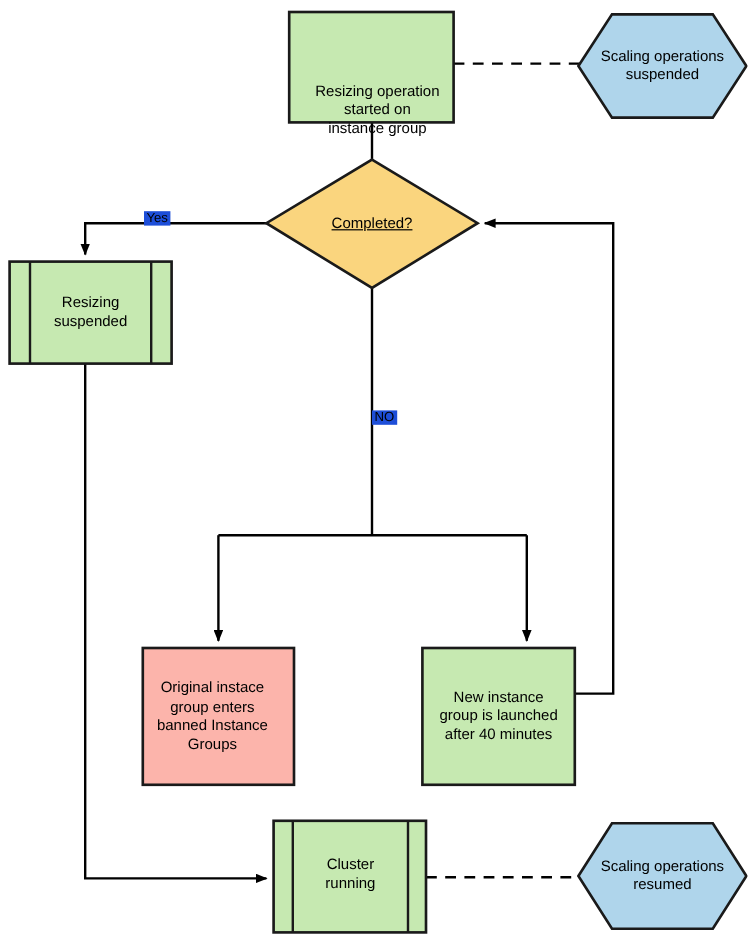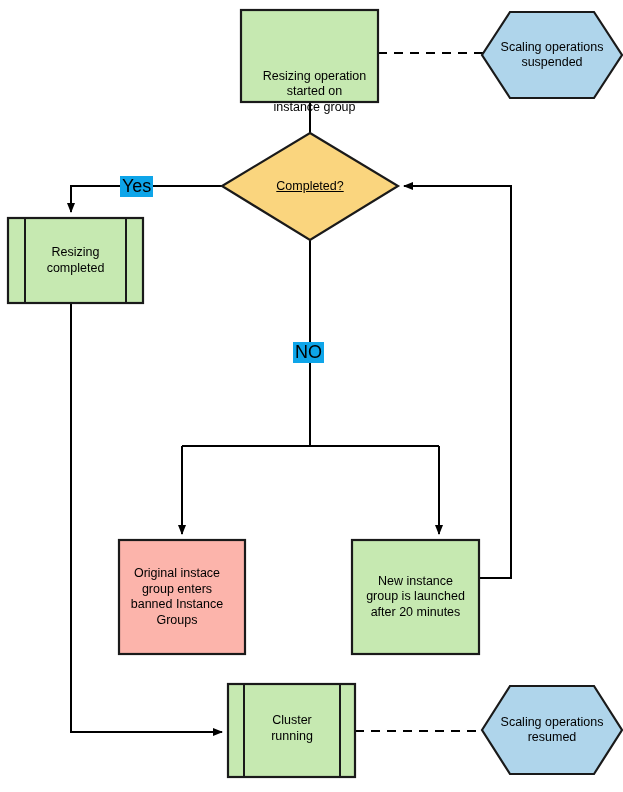--- a/index.html
+++ b/index.html
@@ -30,23 +30,23 @@
     font-family: "Liberation Sans", sans-serif;
     font-size: 12.5px;
     line-height: 15.5px;
     color: #000000;
     white-space: pre-line;
     pointer-events: none;
   }
   .edge-label {
     position: absolute;
     font-family: "Liberation Sans", sans-serif;
-    font-size: 18px;
+    font-size: 11px;
     color: #000000;
-    background: #0ea5e9;
+    background: #1d4ed8;
     padding: 0 2px;
     text-align: center;
     white-space: nowrap;
   }
 </style>
 </head>
 <body>
 
 <svg id="diagram" viewBox="0 0 623 792" xmlns="http://www.w3.org/2000/svg">
   <defs>
@@ -135,32 +135,32 @@
 <div class="node-label" style="left:246px; top:10px; width:137px; height:88px;margin-top:38px;">Resizing operation
 started on
 instance group</div>
 
 <div class="node-label" style="left:492px; top:12px; width:120px; height:86px;">Scaling operations
 suspended</div>
 
 <div class="node-label" style="left:222px; top:133px; width:176px; height:107px;text-decoration:underline;">Completed?</div>
 
 <div class="node-label" style="left:25px; top:218px; width:101px; height:85px;">Resizing
-completed</div>
+suspended</div>
 
 <div class="node-label" style="left:119px; top:540px; width:116px; height:114px;">Original instace
 group enters
 banned Instance
 Groups</div>
 
 <div class="node-label" style="left:352px; top:540px; width:127px; height:114px;">New instance
 group is launched
-after 20 minutes</div>
+after 40 minutes</div>
 
 <div class="node-label" style="left:244px; top:684px; width:96px; height:89px;">Cluster
 running</div>
 
 <div class="node-label" style="left:492px; top:686px; width:120px; height:88px;">Scaling operations
 resumed</div>
 
 <div class="edge-label" style="left:120px; top:176px;">Yes</div>
 
-<div class="edge-label" style="left:293px; top:342px;">NO</div>
+<div class="edge-label" style="left:310px; top:342px;">NO</div>
 
 </body></html>

